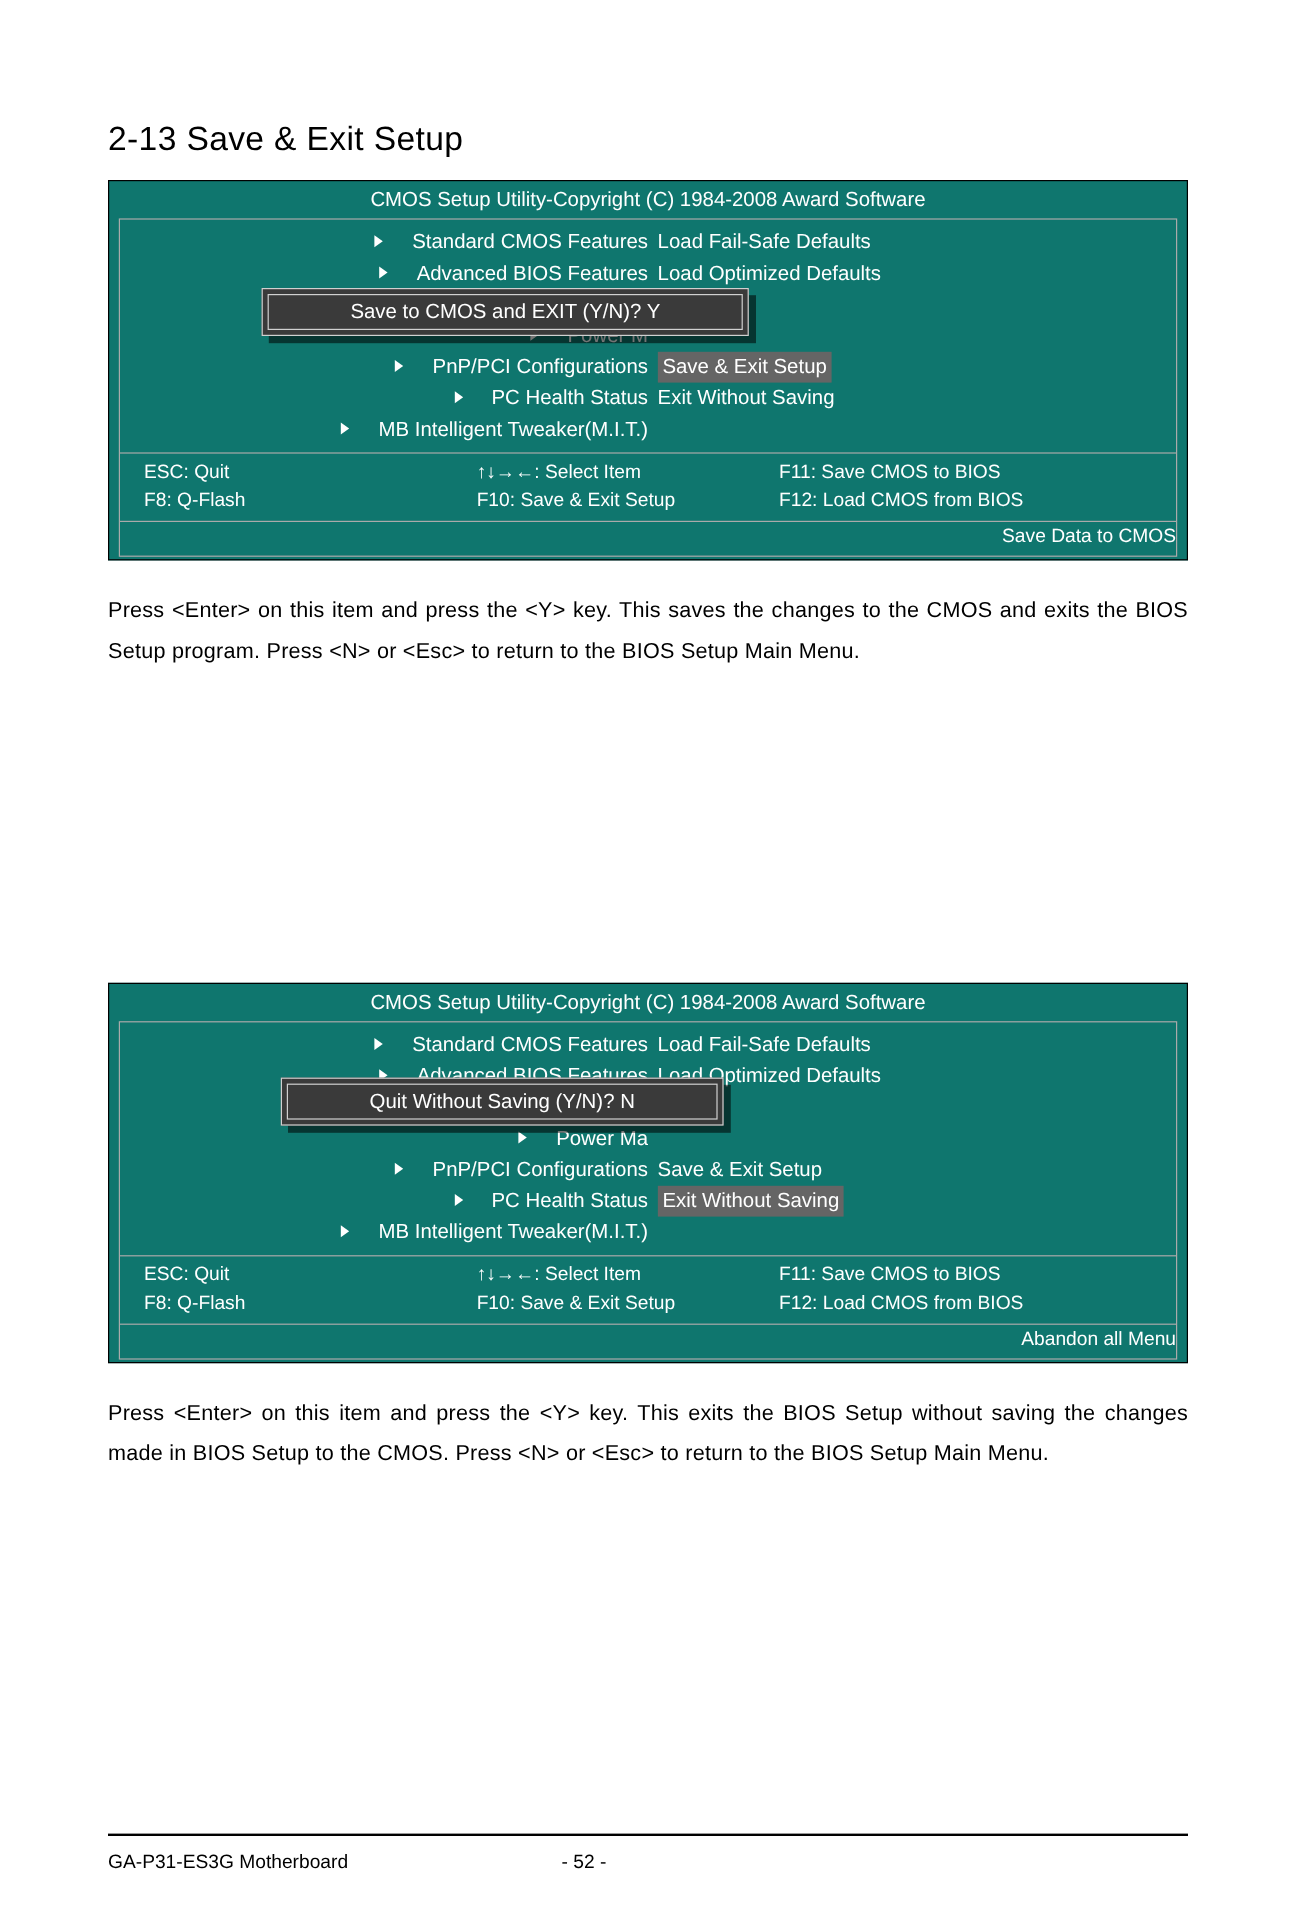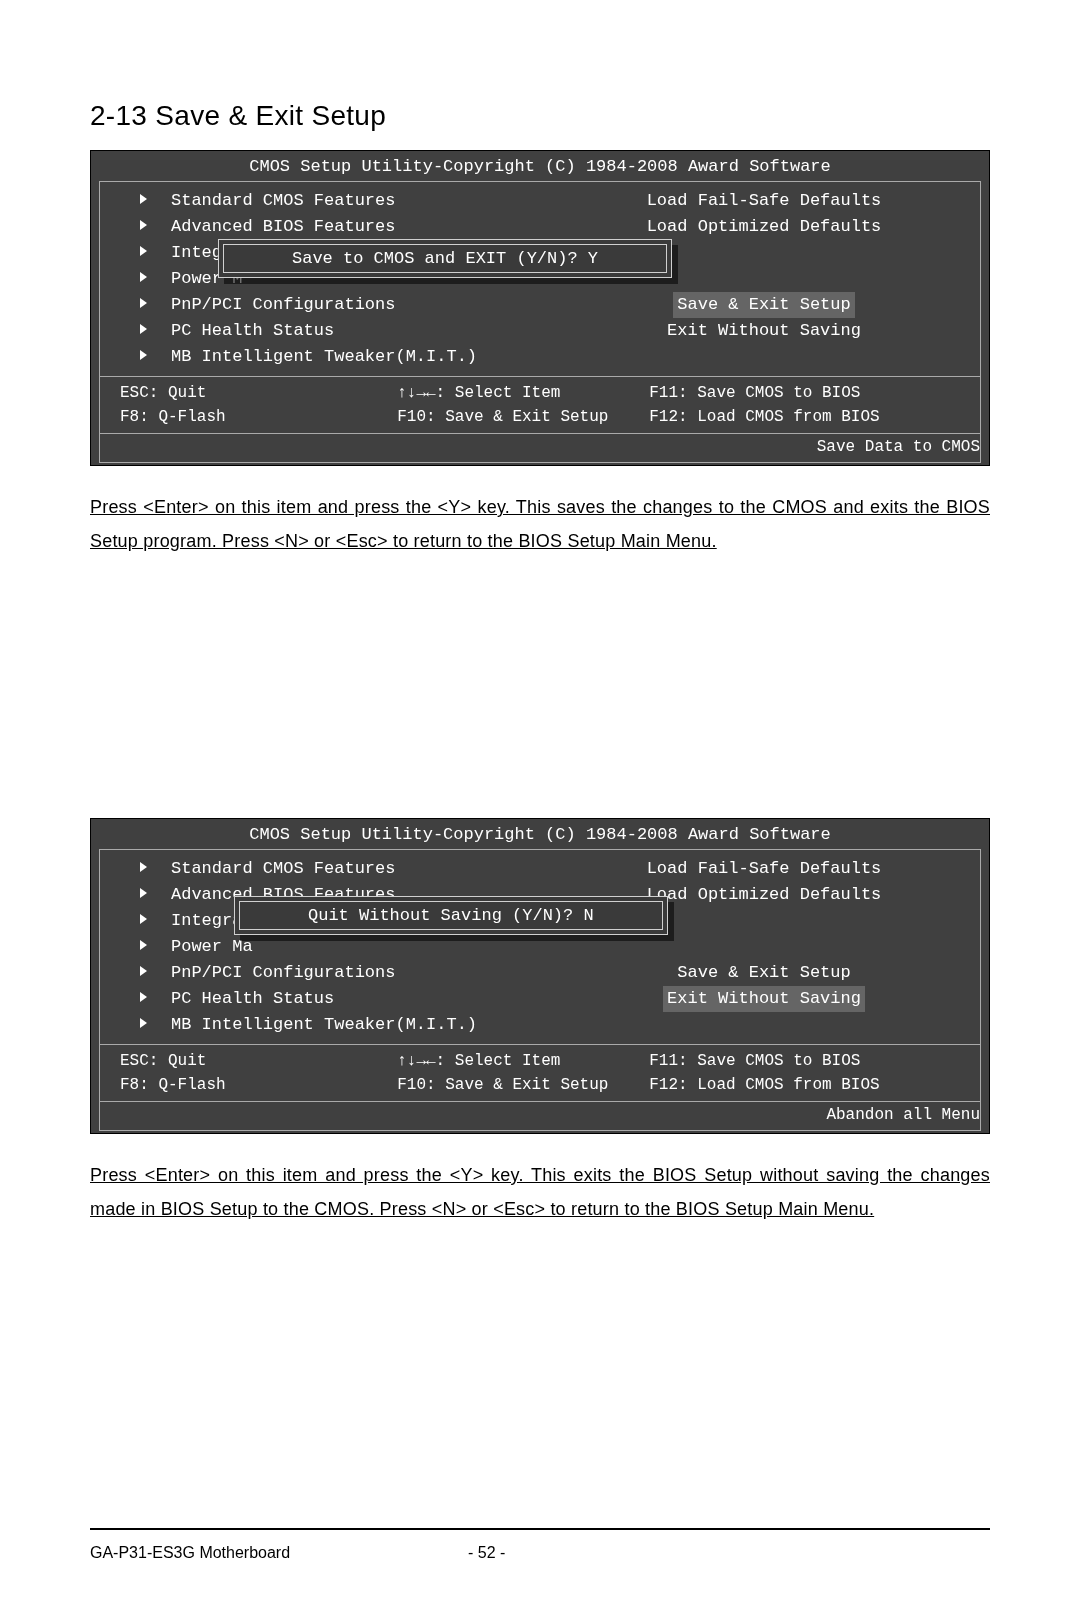--- a/index.html
+++ b/index.html
@@ -12,23 +12,23 @@
     padding: 100px 90px 40px 90px;
     position: relative;
   }
   h2.section-title {
     font-size: 28px;
     font-weight: 400;
     margin-bottom: 18px;
     letter-spacing: 0.3px;
   }
   .bios-box {
-    background: #404040;
+    background: #0f766e;
     color: #fff;
-    font-family: Liberation Mono, monospace;
+    font-family: Liberation Sans, sans-serif;
     font-size: 17px;
     border: 1px solid #000;
     margin-bottom: 24px;
     padding-bottom: 2px;
   }
   .bios-header {
     text-align: center;
     padding: 6px 0 5px 0;
     font-size: 17px;
   }
@@ -37,25 +37,25 @@
     margin: 0 8px;
     position: relative;
   }
   .bios-cols {
     display: flex;
     padding: 6px 0 6px 0;
   }
   .bios-col-left {
     width: 50%;
     padding-left: 40px;
+    text-align: right;
   }
   .bios-col-right {
     width: 50%;
     padding-left: 8px;
-    text-align: center;
   }
   .bios-line {
     line-height: 26px;
     height: 26px;
     white-space: nowrap;
     overflow: hidden;
   }
   .tri {
     display: inline-block;
     width: 0; height: 0;
@@ -101,21 +101,20 @@
   .dialog-inner {
     border: 1px solid #d0d0d0;
     padding: 4px 68px;
     white-space: nowrap;
   }
   .body-text {
     font-size: 18px;
     line-height: 34px;
     text-align: justify;
     letter-spacing: 0.2px;
-    text-decoration: underline;
   }
   .section2 { margin-top: 260px; }
   .footer-rule {
     position: absolute;
     left: 90px; right: 90px;
     bottom: 74px;
     border-top: 2px solid #000;
   }
   .footer {
     position: absolute;

